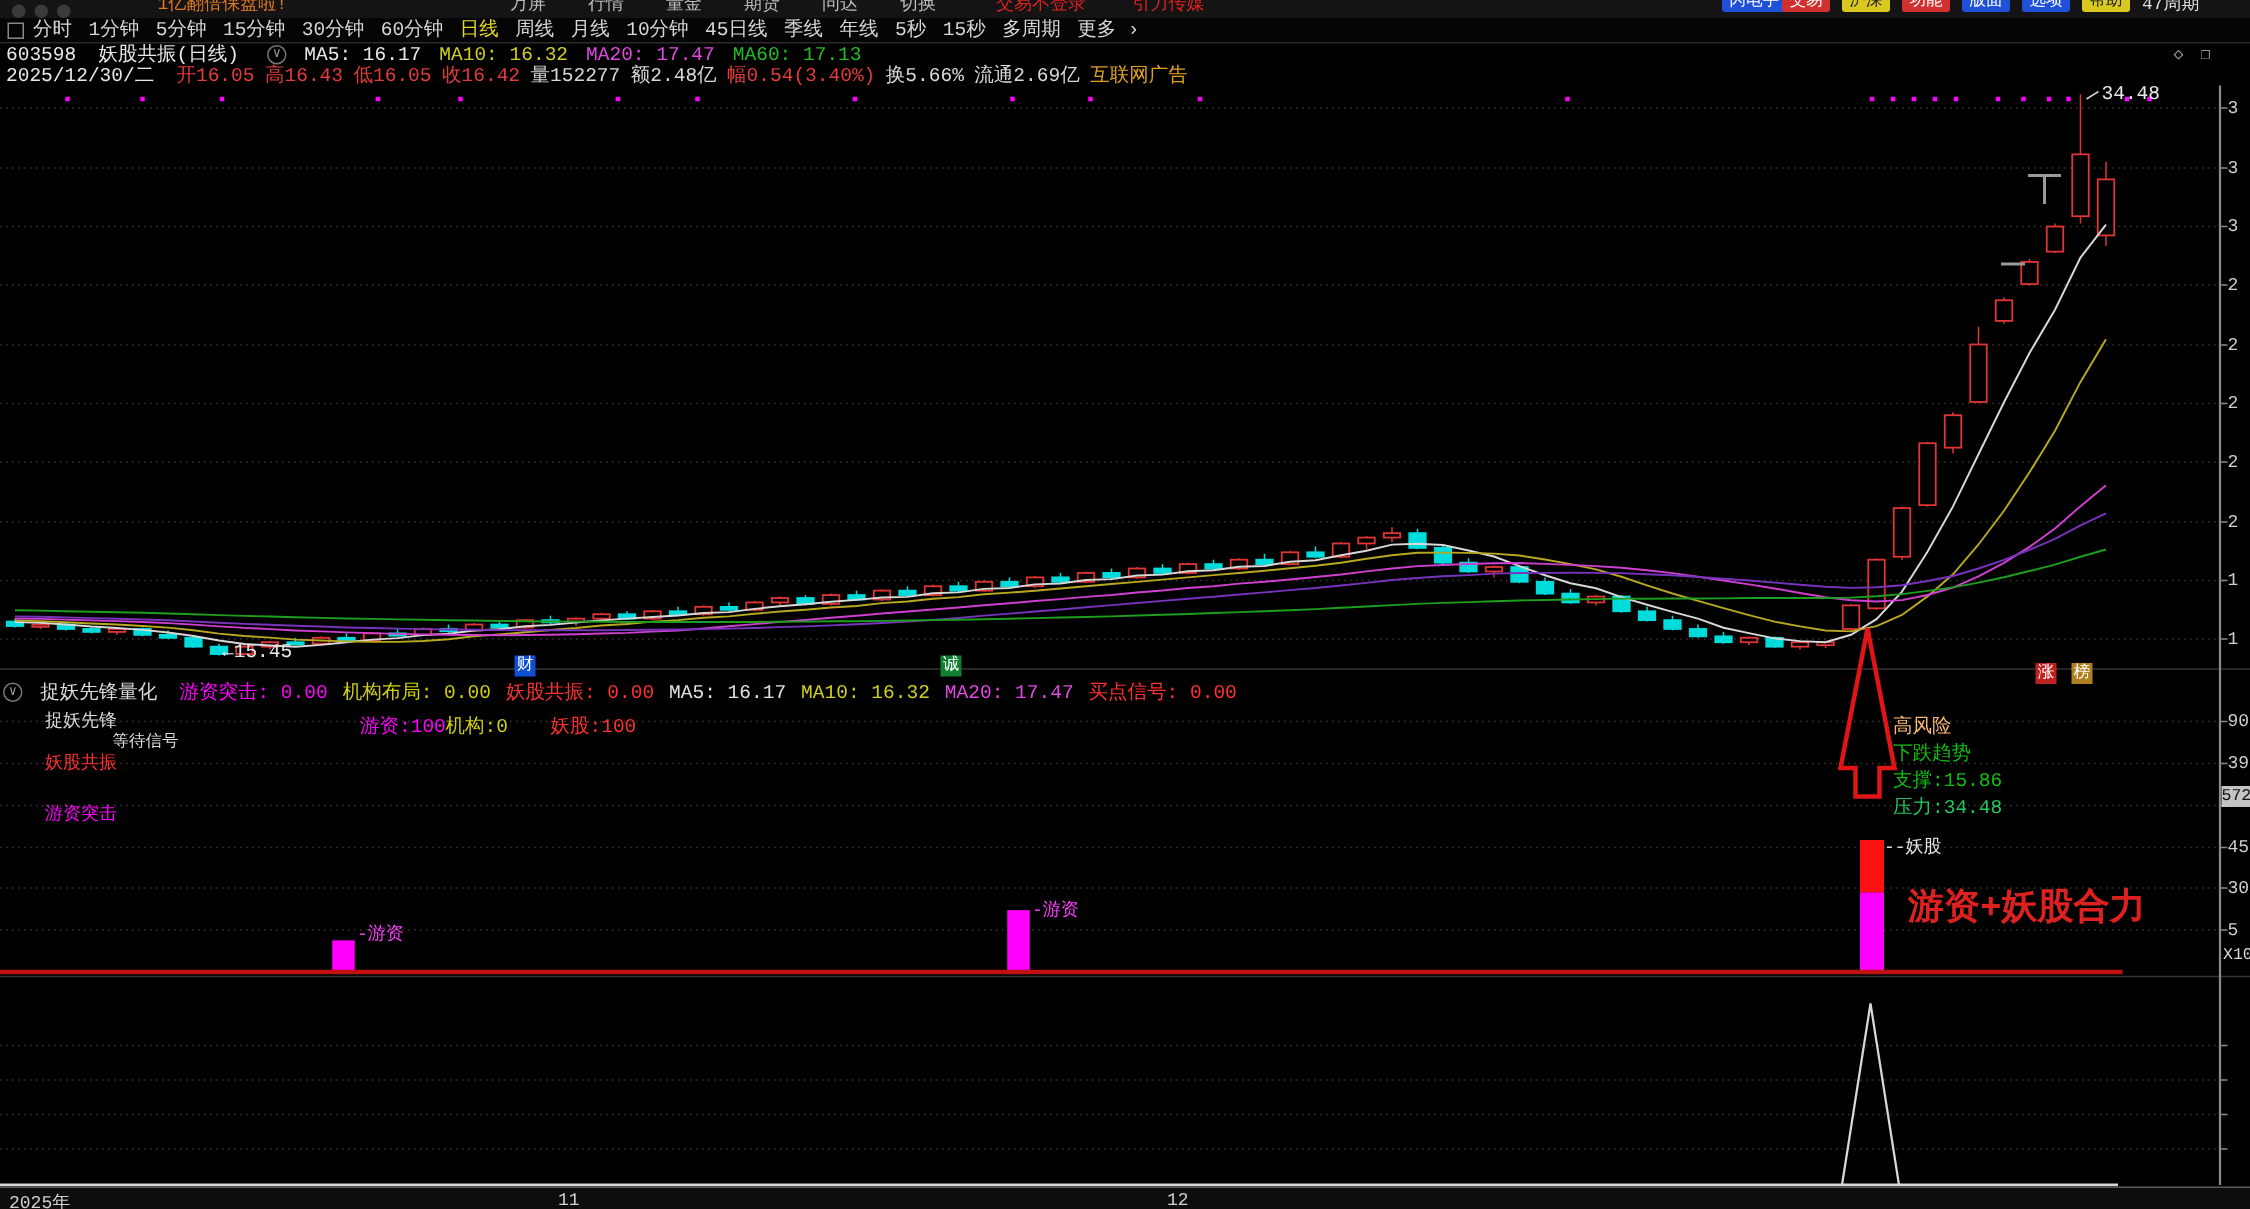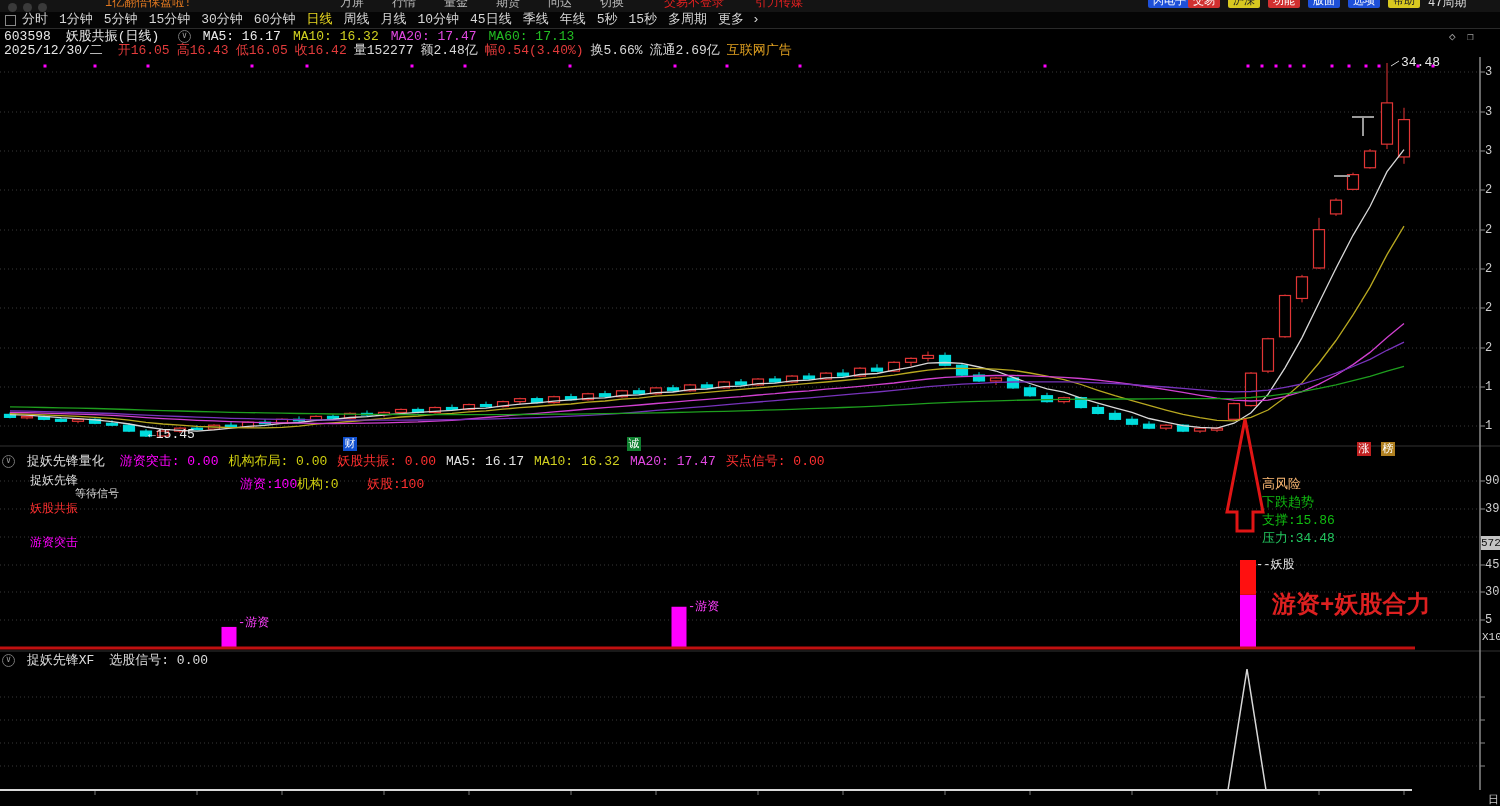--- a/index.html
+++ b/index.html
@@ -340,25 +340,20 @@
       <line x1="0" y1="790" x2="1412" y2="790" stroke="#d8d8d8" stroke-width="2"></line>
       <path d="M1228,790 L1247,669.0022 L1266,790" fill="none" stroke="#d8d8d8" stroke-width="1.5"></path>
     </svg>
 
 <div class="row" style="top:454px;height:15px;font-size:13px;line-height:15px;white-space:nowrap;">
   <span class="fold" style="margin-left:2px;">∨</span>
   <span class="tok" style="color:#dcdcdc;">捉妖先锋量化</span>
   <span id="ind1-params"><span style="display: inline-block; margin-right: 10px; color: rgb(255, 0, 255);">游资突击: 0.00</span><span style="display: inline-block; margin-right: 10px; color: rgb(207, 207, 16);">机构布局: 0.00</span><span style="display: inline-block; margin-right: 10px; color: rgb(255, 48, 48);">妖股共振: 0.00</span><span style="display: inline-block; margin-right: 10px; color: rgb(224, 224, 224);">MA5: 16.17</span><span style="display: inline-block; margin-right: 10px; color: rgb(207, 207, 32);">MA10: 16.32</span><span style="display: inline-block; margin-right: 10px; color: rgb(224, 72, 224);">MA20: 17.47</span><span style="display: inline-block; margin-right: 10px; color: rgb(255, 48, 48);">买点信号: 0.00</span></span>
 </div>
 
-<div class="row" style="top:653px;height:15px;font-size:13px;line-height:15px;white-space:nowrap;">
-  <span class="fold" style="margin-left:2px;">∨</span>
-  <span class="tok" style="color:#dcdcdc;">捉妖先锋XF</span>
-  <span class="tok" style="color:#dcdcdc;">选股信号: 0.00</span>
-</div>
 
 <div id="overlay-layer">
       <div class="ovl" style="position: absolute; left: 1401px; top: 55px; color: rgb(232, 232, 232); font-size: 13px;">34.48</div>
       <div class="ovl" style="position: absolute; left: 148px; top: 427px; color: rgb(232, 232, 232); font-size: 13px;">←15.45</div>
       <div class="ovl" style="position: absolute; left: 30px; top: 472px; color: rgb(220, 220, 220); font-size: 12px;">捉妖先锋</div>
       <div class="ovl" style="position: absolute; left: 30px; top: 486px; color: rgb(220, 220, 220); font-size: 11px; margin-left: 45px;">等待信号</div>
       <div class="ovl" style="position: absolute; left: 30px; top: 500px; color: rgb(255, 48, 48); font-size: 12px;">妖股共振</div>
       <div class="ovl" style="position: absolute; left: 30px; top: 534px; color: rgb(255, 0, 255); font-size: 12px;">游资突击</div>
       <div class="ovl" style="position: absolute; left: 240px; top: 475px; color: rgb(255, 0, 255); font-size: 13px;">游资:100</div>
       <div class="ovl" style="position: absolute; left: 297px; top: 475px; color: rgb(207, 207, 16); font-size: 13px;">机构:0</div>
@@ -375,27 +370,31 @@
       <div class="ovl" style="position: absolute; left: 1488px; top: 792px; color: rgb(204, 204, 204); font-size: 11px;">日</div>
       <div class="badge" style="left: 343px; top: 437px; background: rgb(16, 80, 208);">财</div>
       <div class="badge" style="left: 627px; top: 437px; background: rgb(16, 128, 48);">诚</div>
       <div class="badge" style="left: 1357px; top: 442px; background: rgb(192, 32, 32);">涨</div>
       <div class="badge" style="left: 1381px; top: 442px; background: rgb(176, 128, 32);">榜</div>
       <div class="axis-num" style="top: 474px;">90</div>
       <div class="axis-num" style="top: 502px;">39</div>
       <div class="axis-num" style="top: 558px;">45</div>
       <div class="axis-num" style="top: 585px;">30</div>
       <div class="axis-num" style="top: 613px;">5</div>
-      <div class="curbox" style="top: 536px;">572</div>
+      <div class="curbox" style="top: 524px;">572</div>
       <div class="axis-num" style="top: 65px;">3</div>
       <div class="axis-num" style="top: 105px;">3</div>
       <div class="axis-num" style="top: 144px;">3</div>
       <div class="axis-num" style="top: 183px;">2</div>
       <div class="axis-num" style="top: 223px;">2</div>
       <div class="axis-num" style="top: 262px;">2</div>
       <div class="axis-num" style="top: 301px;">2</div>
       <div class="axis-num" style="top: 341px;">2</div>
       <div class="axis-num" style="top: 380px;">1</div>
       <div class="axis-num" style="top: 419px;">1</div>
     </div>
 
+<div class="row" id="xaxis">
+  <span class="ticklbl" style="left:6px;">2025年</span>
+  <span id="month-labels"><span class="ticklbl" style="left: 372px;">11</span><span class="ticklbl" style="left: 778px;">12</span></span>
+</div>
 
 </div>
 
 </body></html>

